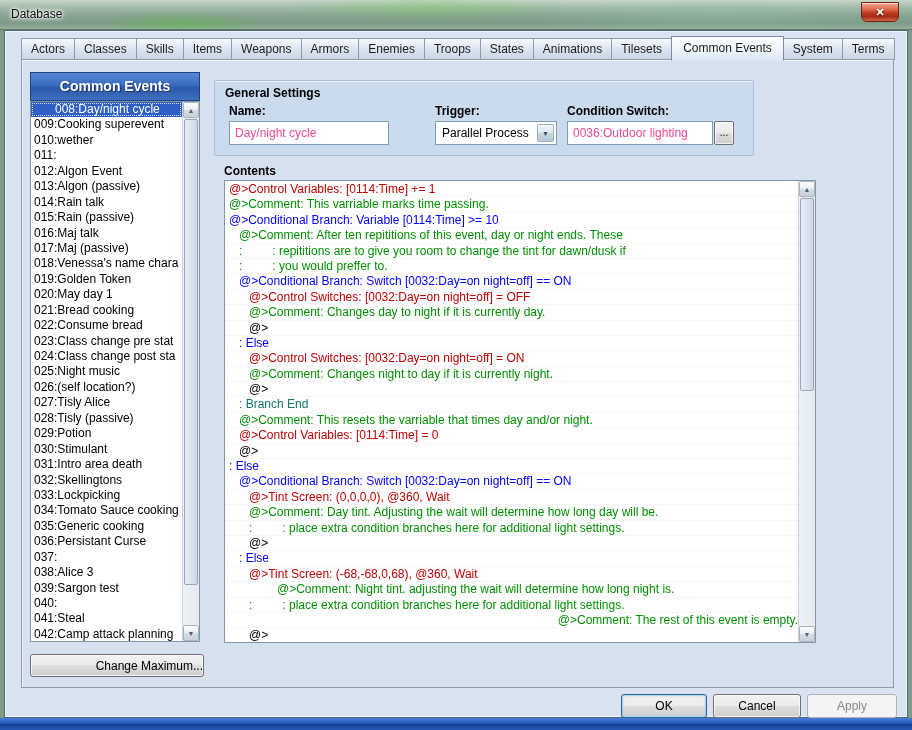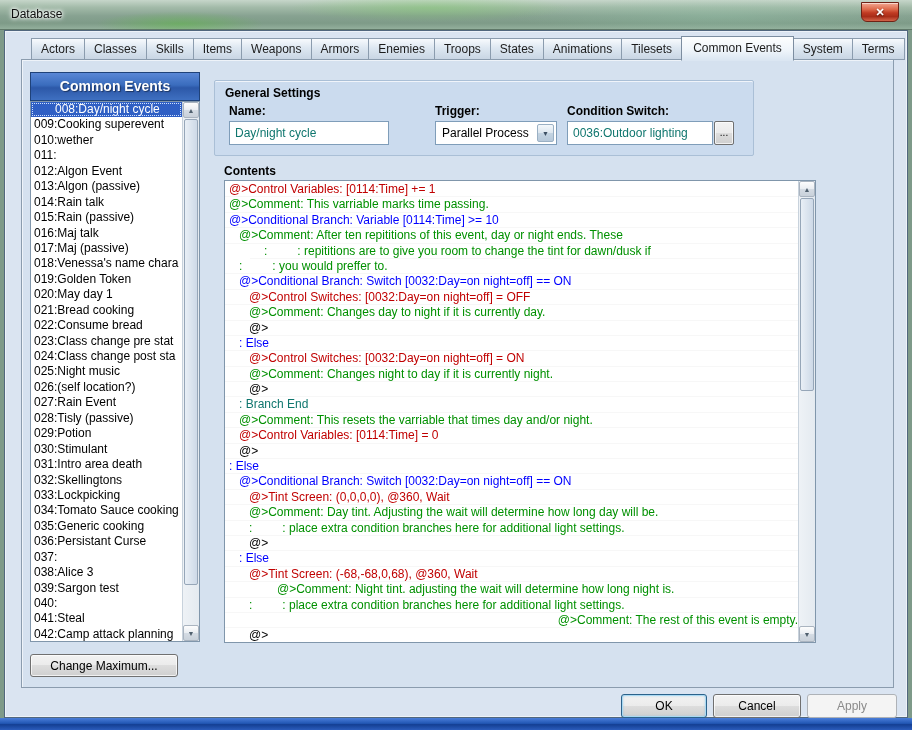--- a/index.html
+++ b/index.html
@@ -44,21 +44,21 @@
     background:linear-gradient(180deg,#4a7dd8 0%,#2257b4 45%,#143f93 55%,#2b5cbb 100%);
   }
 
   
   .tabbar { position:absolute; left:16px; top:7px; height:22px; display:flex; align-items:flex-end; z-index:5; }
   .tab {
     padding:3px 9px 3px; margin-left:-1px; white-space:nowrap;
     background:linear-gradient(180deg,#f7fafd 0%,#dde7f1 45%,#c9d6e4 100%);
     border:1px solid #8b9cae; color:#1c1c1c; cursor:pointer; line-height:14px;
   }
-  .tab:first-child { margin-left:10px; }
+  .tab:first-child { margin-left:0; }
   .tab.active {
     position:relative; z-index:6; margin-bottom:-1px; padding:4px 11px 5px; margin-top:-3px;
     background:linear-gradient(180deg,#fdfefe 0%,#eef4fa 60%,#dbe6f2 100%);
     border-color:#7c8da0; border-bottom:1px solid #dbe6f2; font-weight:normal;
   }
 
   
   .page {
     position:absolute; left:16px; top:28px; width:873px; height:629px;
     background:#d5e1ef; border:1px solid #8b9cae;
@@ -80,21 +80,21 @@
   .list-items { position:absolute; left:0; top:0; right:17px; bottom:0; overflow:hidden; }
   .list-item {
     height:15.45px; line-height:15.45px; padding-left:3px;
     white-space:nowrap; overflow:hidden; color:#000; cursor:default;
   }
   .list-item.selected {
     background:#2f5fc4; color:#fff;
     outline:1px dotted #cfe0ff; outline-offset:-2px;padding-left:24px;
   }
   .change-max {
-    position:absolute; left:8px; top:594px; width:148px; height:23px;
+    position:absolute; left:8px; top:594px; width:174px; height:23px;text-align:right;
   }
 
   
   .w7-btn {
     font-family:"Liberation Sans", sans-serif; font-size:12px; color:#000;
     border:1px solid #707070; border-radius:3px; cursor:pointer;
     background:linear-gradient(180deg,#f2f2f2 0%,#ebebeb 50%,#dddddd 50%,#cfcfcf 100%);
     box-shadow:inset 0 0 0 1px rgba(255,255,255,.7);
   }
   .w7-btn.default { border-color:#2c628b; box-shadow:inset 0 0 0 1px #a9d9f2, inset 0 0 3px #7ab8e0; }
@@ -109,21 +109,21 @@
     box-shadow:inset 0 1px 0 rgba(255,255,255,.7);
   }
   .group-title { font-weight:bold; color:#000; padding:5px 0 4px 10px; }
   .fields-row { display:flex; padding:0 0 0 14px; }
   .field label { display:block; font-weight:bold; color:#000; margin-bottom:3px; }
   .field.name { width:160px; margin-right:46px; }
   .field.trigger { width:122px; margin-right:10px; }
   .field.cond { width:168px; }
   .text-input {
     width:100%; height:24px; border:1px solid #7f9db9; background:#fff;
-    padding:0 5px; font-family:"Liberation Sans", sans-serif; font-size:12px; color:#0f766e;
+    padding:0 5px; font-family:"Liberation Sans", sans-serif; font-size:12px; color:#ec4899;
   }
   .combo {
     width:100%; height:24px; background:#fff; border:1px solid #7f9db9;
     display:flex; align-items:center; justify-content:space-between;
     padding:0 2px 0 6px; cursor:pointer;
   }
   .combo-arrow {
     width:17px; height:18px; margin-left:4px; border:1px solid #9ab0c4; border-radius:2px;
     background:linear-gradient(180deg,#f4f8fb 0%,#dce6ef 50%,#c4d4e2 50%,#b7c9da 100%);
     font-size:7px; color:#3c4f62; display:flex; align-items:center; justify-content:center;
@@ -220,21 +220,21 @@
           <div class="list-item">017:Maj (passive)</div>
           <div class="list-item">018:Venessa's name chara</div>
           <div class="list-item">019:Golden Token</div>
           <div class="list-item">020:May day 1</div>
           <div class="list-item">021:Bread cooking</div>
           <div class="list-item">022:Consume bread</div>
           <div class="list-item">023:Class change pre stat</div>
           <div class="list-item">024:Class change post sta</div>
           <div class="list-item">025:Night music</div>
           <div class="list-item">026:(self location?)</div>
-          <div class="list-item">027:Rain Event</div>
+          <div class="list-item">027:Tisly Alice</div>
           <div class="list-item">028:Tisly (passive)</div>
           <div class="list-item">029:Potion</div>
           <div class="list-item">030:Stimulant</div>
           <div class="list-item">031:Intro area death</div>
           <div class="list-item">032:Skellingtons</div>
           <div class="list-item">033:Lockpicking</div>
           <div class="list-item">034:Tomato Sauce cooking</div>
           <div class="list-item">035:Generic cooking</div>
           <div class="list-item">036:Persistant Curse</div>
           <div class="list-item">037:</div>
@@ -285,21 +285,21 @@
       </div>
     </div>
 
     <div class="contents-label">Contents</div>
     <div class="contents-box">
       <div class="cmd-lines">
           <div class="cmd-line" style="color: rgb(192, 0, 0);">@&gt;Control Variables: [0114:Time] += 1</div>
           <div class="cmd-line" style="color: rgb(0, 144, 0);">@&gt;Comment: This varriable marks time passing.</div>
           <div class="cmd-line" style="color: rgb(0, 0, 255);">@&gt;Conditional Branch: Variable [0114:Time] &gt;= 10</div>
           <div class="cmd-line" style="color: rgb(0, 144, 0);">   @&gt;Comment: After ten repititions of this event, day or night ends. These</div>
-          <div class="cmd-line" style="color: rgb(0, 144, 0); margin-left: 25px;">   :         : repititions are to give you room to change the tint for dawn/dusk if</div>
+          <div class="cmd-line" style="color: rgb(0, 144, 0);">   :         : repititions are to give you room to change the tint for dawn/dusk if</div>
           <div class="cmd-line" style="color: rgb(0, 144, 0);">   :         : you would preffer to.</div>
           <div class="cmd-line" style="color: rgb(0, 0, 255);">   @&gt;Conditional Branch: Switch [0032:Day=on night=off] == ON</div>
           <div class="cmd-line" style="color: rgb(192, 0, 0);">      @&gt;Control Switches: [0032:Day=on night=off] = OFF</div>
           <div class="cmd-line" style="color: rgb(0, 144, 0);">      @&gt;Comment: Changes day to night if it is currently day.</div>
           <div class="cmd-line" style="color: rgb(0, 0, 0);">      @&gt;</div>
           <div class="cmd-line" style="color: rgb(0, 0, 255);">   : Else</div>
           <div class="cmd-line" style="color: rgb(192, 0, 0);">      @&gt;Control Switches: [0032:Day=on night=off] = ON</div>
           <div class="cmd-line" style="color: rgb(0, 144, 0);">      @&gt;Comment: Changes night to day if it is currently night.</div>
           <div class="cmd-line" style="color: rgb(0, 0, 0);">      @&gt;</div>
           <div class="cmd-line" style="color: #0f766e;">   : Branch End</div>

